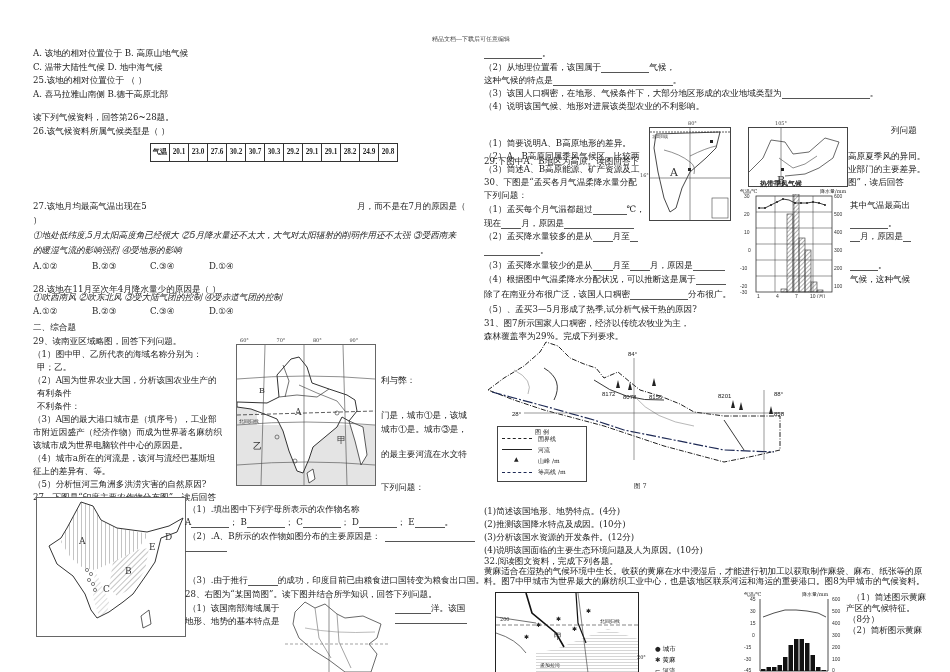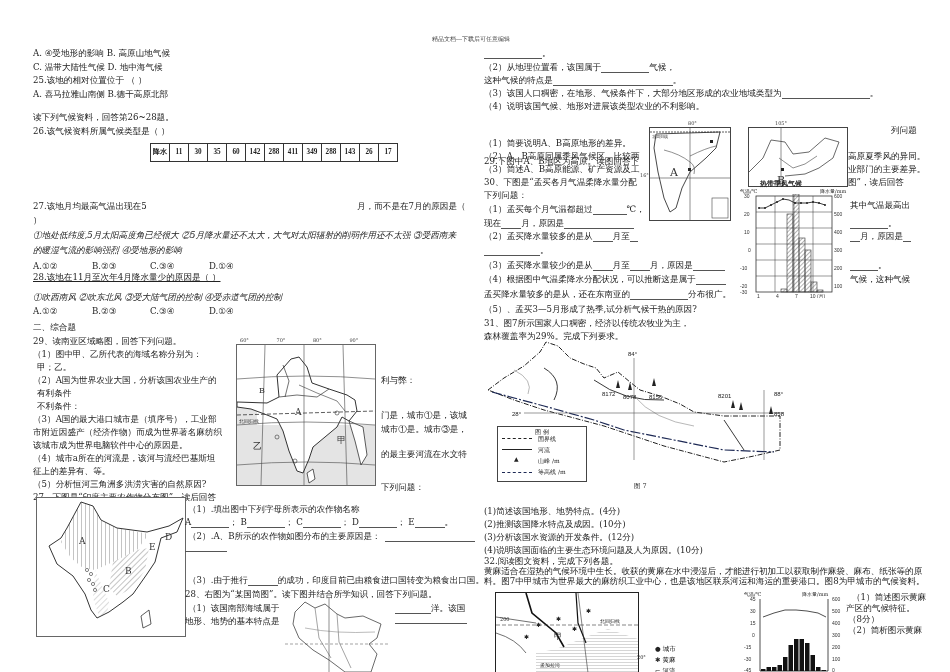--- a/index.html
+++ b/index.html
@@ -11,59 +11,59 @@
   table.clim{border-collapse:collapse;font-size:7.2px;font-weight:bold;font-family:"Liberation Serif",serif;}
   table.clim td{border:1.2px solid #333;text-align:center;padding:0;height:17px;min-width:18px;}
   .box{position:absolute;border:1px solid #666;background:#fff;overflow:hidden;}
   svg{display:block;}
 </style>
 </head>
 <body>
 
 <div class="abs hdr" style="left:432px;top:35px;">精品文档---下载后可任意编辑</div>
 
-<div class="abs t" style="left:33px;top:48px;">A. ④受地形的影响    B. 高原山地气候</div>
+<div class="abs t" style="left:33px;top:48px;">A. 该地的相对位置位于    B. 高原山地气候</div>
 <div class="abs t" style="left:33px;top:62px;">C. 温带大陆性气候    D. 地中海气候</div>
 <div class="abs t" style="left:33px;top:75px;">25.该地的相对位置位于    （        ）</div>
 <div class="abs t" style="left:33px;top:89px;">A. 喜马拉雅山南侧     B.德干高原北部</div>
 <div class="abs t" style="left:33px;top:112px;">读下列气候资料，回答第26~28题。</div>
 <div class="abs t" style="left:33px;top:126px;">26.该气候资料所属气候类型是（      ）</div>
 
 <div class="abs" style="left:150px;top:143px;">
   <table class="clim">
     <tbody>
     <tr>
-      <td>降水</td>
-      <td>11</td>
-      <td>30</td>
-      <td>35</td>
-      <td>60</td>
-      <td>142</td>
-      <td>288</td>
-      <td>411</td>
-      <td>349</td>
-      <td>288</td>
-      <td>143</td>
-      <td>26</td>
-      <td>17</td>
+      <td>气温</td>
+      <td>20.1</td>
+      <td>23.0</td>
+      <td>27.6</td>
+      <td>30.2</td>
+      <td>30.7</td>
+      <td>30.3</td>
+      <td>29.2</td>
+      <td>29.1</td>
+      <td>29.1</td>
+      <td>28.2</td>
+      <td>24.9</td>
+      <td>20.8</td>
     </tr>
   </tbody>
     </table>
 </div>
 
 <div class="abs t" style="left:33px;top:201px;">27.该地月均最高气温出现在5</div>
 <div class="abs t" style="left:357px;top:201px;">月，而不是在7月的原因是（</div>
 <div class="abs t" style="left:33px;top:215px;">）</div>
 <div class="abs t" style="left:33px;top:230px;font-style:italic;">①地处低纬度,5月太阳高度角已经很大  ②5月降水量还不太大，大气对太阳辐射的削弱作用还不太强  ③受西南来</div>
 <div class="abs t" style="left:33px;top:245px;font-style:italic;">的暖湿气流的影响强烈  ④受地形的影响</div>
 <div class="abs t" style="left:33px;top:261px;">A.①②</div>
 <div class="abs t" style="left:92px;top:261px;">B.②③</div>
 <div class="abs t" style="left:150px;top:261px;">C.③④</div>
 <div class="abs t" style="left:209px;top:261px;">D.①④</div>
-<div class="abs t" style="left:33px;top:272px;text-decoration:underline;">28.该地在11月至次年4月降水量少的原因是（      ）</div>
+<div class="abs t" style="left:33px;top:284px;">28.该地在11月至次年4月降水量少的原因是（      ）</div>
 <div class="abs t" style="left:33px;top:292px;font-style:italic;">①吹西南风  ②吹东北风  ③受大陆气团的控制  ④受赤道气团的控制</div>
 <div class="abs t" style="left:33px;top:306px;">A.①②</div>
 <div class="abs t" style="left:92px;top:306px;">B.②③</div>
 <div class="abs t" style="left:150px;top:306px;">C.③④</div>
 <div class="abs t" style="left:209px;top:306px;">D.①④</div>
 
 <div class="abs t" style="left:33px;top:322px;">二、综合题</div>
 <div class="abs t" style="left:33px;top:336px;">29、读南亚区域略图，回答下列问题。</div>
 <div class="abs t" style="left:33px;top:349px;">（1）图中甲、乙所代表的海域名称分别为：</div>
 <div class="abs t" style="left:37px;top:362px;">甲；乙。</div>
@@ -230,21 +230,21 @@
 <div class="abs t" style="left:850px;top:200px;">其中气温最高出</div>
 <div class="abs t" style="left:484px;top:218px;"><span>现在</span><span class="blank" style="width:20px;"></span><span>月，原因是</span><span class="blank" style="width:70px;"></span></div>
 <div class="abs" style="left:850px;top:218px;"><span class="blank" style="width:38px;"></span>。</div>
 <div class="abs t" style="left:484px;top:231px;"><span>（2）孟买降水量较多的是从</span><span class="blank" style="width:20px;"></span><span>月至</span><span class="blank" style="width:8px;"></span></div>
 <div class="abs t" style="left:850px;top:231px;"><span class="blank" style="width:10px;"></span><span>月，原因是</span><span class="blank" style="width:8px;"></span></div>
 <div class="abs" style="left:484px;top:245px;"><span class="blank" style="width:56px;"></span>。</div>
 <div class="abs t" style="left:484px;top:260px;"><span>（3）孟买降水量较少的是从</span><span class="blank" style="width:20px;"></span><span>月至</span><span class="blank" style="width:20px;"></span><span>月，原因是</span><span class="blank" style="width:32px;"></span></div>
 <div class="abs" style="left:850px;top:260px;"><span class="blank" style="width:28px;"></span>。</div>
 <div class="abs t" style="left:484px;top:274px;"><span>（4）根据图中气温柔降水分配状况，可以推断这是属于</span><span class="blank" style="width:30px;"></span></div>
 <div class="abs t" style="left:850px;top:274px;">气候，这种气候</div>
-<div class="abs t" style="left:484px;top:289px;"><span>孟买降水量较多的是从，还在东南亚的</span><span class="blank" style="width:58px;"></span><span>分布很广。</span></div>
+<div class="abs t" style="left:484px;top:289px;"><span>除了在南亚分布很广泛，该国人口稠密</span><span class="blank" style="width:58px;"></span><span>分布很广。</span></div>
 <div class="abs t" style="left:484px;top:304px;">（5）、孟买3—5月形成了热季,试分析气候干热的原因?</div>
 
 <div class="abs" style="left:740px;top:180px;width:110px;height:118px;">
   <div class="abs" style="left:20px;top:0px;font-size:7px;font-weight:bold;">热带季风气候</div>
   <div class="abs" style="left:0px;top:8px;font-size:5px;">气温/℃</div>
   <div class="abs" style="left:80px;top:8px;font-size:5px;">降水量/mm</div>
   <svg class="abs" style="left:0;top:14px;" width="110" height="104" viewBox="0 0 110 104">
     <g font-size="5" fill="#333" font-family="Liberation Sans, sans-serif">
       <text x="4" y="4">30</text>
         <text x="4" y="22">20</text>

